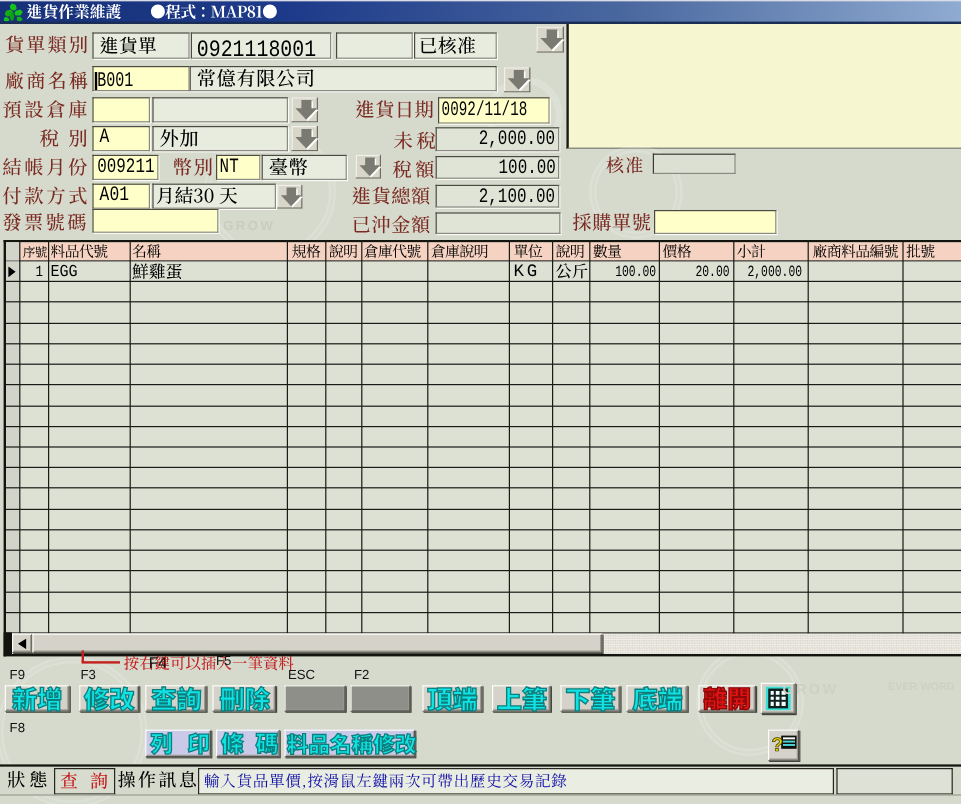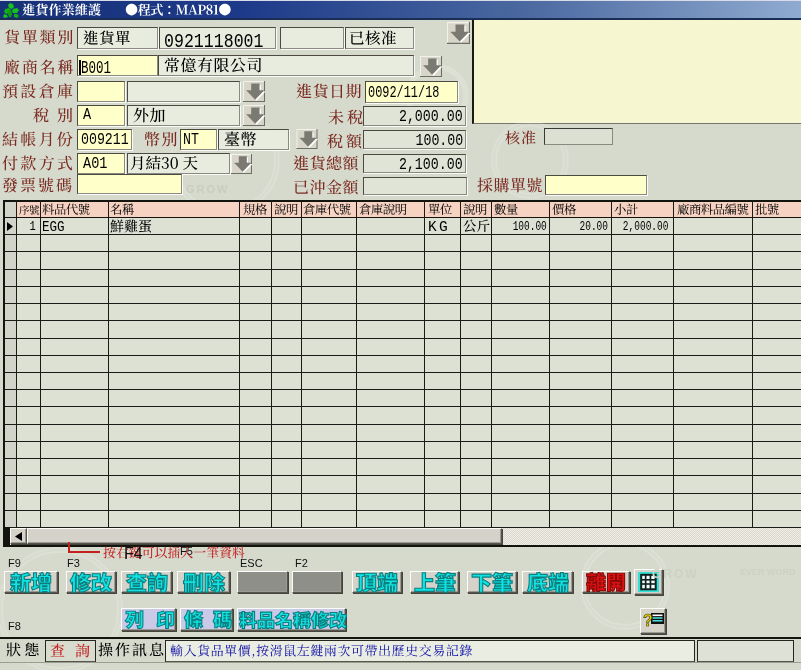--- a/index.html
+++ b/index.html
@@ -287,25 +287,25 @@
   </svg>
 <div class="btn" style="left:27px;top:528px;width:475px;height:16px"></div>
 <div class="ab" style="left:3px;top:545px;width:798px;height:2px;background:#14140F"></div>
 <div class="ab" style="left:68px;top:542px;width:2px;height:10px;background:#C42020"></div>
 <div class="ab" style="left:68px;top:551px;width:32px;height:2px;background:#C42020"></div>
 <svg style="position:absolute;left:103px;top:546px;overflow:visible" width="144" height="13">
     <path d="M7.7 0.5L7.5 0.6C8 1 8.4 1.8 8.4 2.4C9.4 3.1 10.3 1.2 7.7 0.5ZM11.6 5.3L11.1 6L10.6 6L10.7 5.1C10.9 5.1 11.1 5 11.2 4.8L9.6 4.6C9.6 5 9.6 5.5 9.5 6L7.5 6C7.7 5.3 7.9 4.7 8.1 4.2C8.4 4.3 8.6 4.2 8.6 4.1L7.2 3.5C7.1 4.1 6.8 5 6.4 6L4.7 6L4.8 6.4L6.3 6.4C6 7.3 5.6 8.2 5.3 8.7C6.3 9.1 7.1 9.6 7.9 10C7.1 10.9 6 11.6 4.4 12.2L4.6 12.4C6.3 11.9 7.6 11.2 8.5 10.4C9.5 11 10.2 11.6 10.7 12.2C11.6 12.8 12.9 11.5 9.1 9.8C9.9 8.8 10.3 7.6 10.5 6.4L12.2 6.4C12.4 6.4 12.5 6.3 12.6 6.2C12.2 5.8 11.6 5.3 11.6 5.3ZM8.3 9.4C7.8 9.2 7.1 9 6.3 8.7C6.6 8.1 7 7.2 7.3 6.4L9.5 6.4C9.3 7.5 9 8.5 8.3 9.4ZM4.1 2.7L3.6 3.4L3.3 3.4L3.3 1C3.6 1 3.7 0.8 3.8 0.7L2.3 0.5L2.3 3.4L0.6 3.4L0.7 3.8L2.3 3.8L2.3 6.5C1.5 6.9 0.8 7.2 0.4 7.3L1 8.5C1.1 8.4 1.3 8.3 1.3 8.1L2.3 7.5L2.3 10.9C2.3 11 2.2 11.1 2 11.1C1.8 11.1 0.6 11 0.6 11L0.6 11.2C1.2 11.3 1.4 11.4 1.6 11.6C1.8 11.8 1.8 12 1.9 12.4C3.1 12.3 3.3 11.8 3.3 11L3.3 6.8L5 5.5L4.9 5.4L3.3 6.1L3.3 3.8L4.8 3.8L4.9 3.8C4.5 4.3 5.1 4.9 5.6 4.5C6 4.2 6.1 3.6 6 3L11 3C10.9 3.4 10.8 4 10.7 4.4L10.8 4.5C11.2 4.1 11.8 3.6 12 3.2C12.3 3.1 12.4 3.1 12.6 3L11.5 2L10.9 2.6L5.9 2.6C5.9 2.4 5.8 2.2 5.7 2L5.5 2C5.6 2.7 5.3 3.3 5.1 3.6C4.7 3.2 4.1 2.7 4.1 2.7ZM18 0.5C17.9 1.4 17.6 2.4 17.3 3.4L13.4 3.4L13.5 3.8L17.1 3.8C16.4 5.9 15.2 7.9 13.3 9.4L13.5 9.5C14.7 8.8 15.6 7.9 16.4 6.9L16.4 12.4L16.6 12.4C17.2 12.4 17.5 12.2 17.5 12.1L17.5 11.2L22.7 11.2L22.7 12.3L22.8 12.3C23.4 12.3 23.7 12.1 23.7 12L23.7 7.2C24 7.1 24.2 7 24.3 6.9L23.2 6.1L22.6 6.7L17.6 6.7L16.8 6.4C17.4 5.6 17.9 4.7 18.3 3.8L25 3.8C25.2 3.8 25.3 3.7 25.3 3.6C24.8 3.1 24 2.5 24 2.5L23.3 3.4L18.4 3.4C18.7 2.6 19 1.9 19.1 1.1C19.5 1.1 19.6 1 19.7 0.9ZM17.5 10.9L17.5 7.1L22.7 7.1L22.7 10.9ZM26.9 7L26.7 7.1C26.9 7.8 27.2 8.8 27.1 9.6C27.8 10.4 28.7 8.7 26.9 7ZM30.8 6.6L30.6 6.7L30.7 7.3L29.6 7C29.5 7.9 29.3 9 29.2 9.7L29.4 9.8C29.8 9.2 30.1 8.3 30.3 7.6C30.5 7.6 30.7 7.5 30.7 7.4C30.9 8.3 31.1 9 31.3 9.6C30.8 10.6 30.1 11.5 29.1 12.2L29.2 12.4C30.3 11.8 31.1 11.1 31.6 10.3C32.4 11.7 33.7 12.1 35.5 12.1C36 12.1 37.2 12.1 37.7 12.1C37.7 11.7 37.9 11.4 38.2 11.3L38.2 11.1C37.5 11.1 36.2 11.1 35.6 11.1C33.9 11.1 32.8 10.9 31.9 9.7C32.6 8.6 32.8 7.3 33 5.9C33.2 5.8 33.4 5.8 33.5 5.7L32.5 4.9L32 5.4L31.6 5.4C31.9 4.4 32.4 3 32.7 2.1C32.9 2.1 33.1 2 33.2 1.9L32.2 1.1L31.8 1.6L30.4 1.6L30.5 1.9L31.9 1.9C31.6 2.9 31.1 4.4 30.7 5.3C30.6 5.3 30.4 5.4 30.3 5.5L31.1 6.1L31.5 5.8L32.1 5.8C32 6.9 31.9 8 31.5 9C31.2 8.4 31 7.6 30.8 6.6ZM29.2 1C29.5 1 29.6 0.9 29.6 0.7L28.1 0.5C27.8 1.7 27.1 3.5 26.3 4.6L26.5 4.7C26.7 4.5 27 4.3 27.2 4L27.2 4.1L28.1 4.1L28.1 6L26.5 6L26.6 6.4L28.1 6.4L28.1 10.5C27.4 10.7 26.8 10.8 26.5 10.9L27 12.1C27.1 12 27.2 11.9 27.3 11.7C28.8 11 30 10.4 30.9 10L30.8 9.8L29 10.3L29 6.4L30.4 6.4C30.6 6.4 30.7 6.3 30.7 6.2C30.4 5.8 29.7 5.2 29.7 5.2L29.2 6L29 6L29 4.1L30.1 4.1C30.3 4.1 30.4 4 30.5 3.9C30.1 3.5 29.5 3 29.5 3L28.9 3.7L27.5 3.7C28.1 3 28.6 2.2 28.9 1.5C29.3 2 29.6 2.6 29.8 3C30.5 3.6 31.7 2.2 29.1 1.2ZM35.7 0.6L34.4 0.5L34.4 1.7L33.2 1.7L33.3 2.1L34.4 2.1L34.4 3.4L32.5 3.4L32.5 3.7L34.4 3.7L34.4 5.1L33.3 5.1L33.4 5.4L34.4 5.4L34.4 6.9L32.9 6.9L33 7.3L34.4 7.3L34.4 8.6L32.7 8.6L32.8 9L34.4 9L34.4 10.8L34.6 10.8C34.9 10.8 35.3 10.6 35.3 10.5L35.3 9L37.5 9C37.7 9 37.8 8.9 37.8 8.7C37.5 8.4 36.9 7.8 36.9 7.8L36.3 8.6L35.3 8.6L35.3 7.3L37.2 7.3C37.4 7.3 37.5 7.2 37.5 7.1C37.2 6.7 36.6 6.2 36.6 6.2L36.1 6.9L35.3 6.9L35.3 5.4L36.2 5.4L36.2 5.9L36.3 5.9C36.6 5.9 37 5.7 37 5.7L37 3.7L37.9 3.7C38.1 3.7 38.2 3.7 38.2 3.5C38 3.2 37.5 2.7 37.5 2.7L37.1 3.4L37 3.4L37 2.2C37.2 2.1 37.4 2.1 37.5 2L36.5 1.2L36.1 1.7L35.3 1.7L35.3 1C35.6 0.9 35.7 0.8 35.7 0.6ZM36.2 3.4L35.3 3.4L35.3 2.1L36.2 2.1ZM36.2 3.7L36.2 5.1L35.3 5.1L35.3 3.7ZM39.2 1.5L39.3 1.9L48.1 1.9L48.1 10.8C48.1 11.1 48 11.2 47.7 11.2C47.3 11.2 45.4 11 45.4 11L45.4 11.2C46.3 11.3 46.7 11.5 46.9 11.6C47.2 11.8 47.3 12.1 47.3 12.4C48.9 12.3 49.1 11.7 49.1 10.9L49.1 1.9L50.8 1.9C51 1.9 51.1 1.8 51.1 1.7C50.6 1.2 49.8 0.6 49.8 0.6L49 1.5ZM44.6 4.5L44.6 7.9L41.7 7.9L41.7 4.5ZM40.7 4.1L40.7 9.8L40.9 9.8C41.3 9.8 41.7 9.6 41.7 9.5L41.7 8.3L44.6 8.3L44.6 9.3L44.7 9.3C45.1 9.3 45.6 9.1 45.6 9L45.6 4.7C45.9 4.6 46.1 4.5 46.1 4.4L45 3.5L44.5 4.1L41.8 4.1L40.7 3.7ZM56.5 2.6L56.4 2.7C57.1 3.5 58.1 4.7 58.4 5.6C59.5 6.4 60.3 4 56.5 2.6ZM52 10.1L52.6 11.4C52.7 11.3 52.9 11.2 52.9 11C55.3 9.9 57 9 58.3 8.2L58.3 8.1C57.1 8.5 55.9 8.9 54.9 9.2L54.8 1.7C55.1 1.6 55.2 1.5 55.2 1.3L53.7 1.2L53.8 9.5C53.1 9.8 52.4 10 52 10.1ZM61.5 1.2C61.4 6.1 61 9.5 55 12.2L55.1 12.4C57.9 11.5 59.6 10.3 60.7 9C61.6 9.9 62.6 11.2 63 12.1C64.3 12.9 64.9 10.5 61 8.7C62.4 6.8 62.6 4.5 62.7 1.8C63 1.7 63.1 1.6 63.2 1.4ZM75.7 3L75 3.9L73.2 3.9L73.2 2L75.9 2C76.1 2 76.3 1.9 76.3 1.8C75.9 1.4 75.1 0.8 75.1 0.8L74.5 1.6L69.6 1.6L69.7 2L72.3 2L72.3 3.9L69.1 3.9L69.2 4.3L72.3 4.3L72.3 5.7L71.2 4.9C71 5.2 70.6 5.5 70.3 5.8L69.4 5.6L69.4 12.4L69.5 12.4C70 12.4 70.3 12.2 70.3 12.1L70.3 11.3L75.1 11.3L75.1 12.2L75.2 12.2C75.6 12.2 76 12 76 11.9L76 6.3C76.3 6.3 76.5 6.2 76.6 6.1L75.5 5.2L74.9 5.8L73.5 5.8L73.6 6.2L75.1 6.2L75.1 8.1L73.6 8.1L73.7 8.5L75.1 8.5L75.1 11L73.2 11L73.2 4.3L76.5 4.3C76.7 4.3 76.8 4.2 76.9 4.1C76.4 3.6 75.7 3 75.7 3ZM71.3 7.6L70.9 8.2L70.3 8.2L70.3 6.3C70.9 6.2 71.6 5.9 71.9 5.8C72.1 5.8 72.2 5.8 72.3 5.7L72.3 11L70.3 11L70.3 8.6L71.8 8.6C72 8.6 72.1 8.5 72.1 8.4C71.9 8 71.3 7.6 71.3 7.6ZM68.4 2.6L67.9 3.4L67.6 3.4L67.6 1C67.9 1 68.1 0.8 68.1 0.7L66.7 0.5L66.7 3.4L65 3.4L65.1 3.8L66.7 3.8L66.7 6.4C65.9 6.7 65.3 7 64.9 7.1L65.4 8.3C65.5 8.2 65.6 8.1 65.7 7.9L66.7 7.3L66.7 10.9C66.7 11.1 66.6 11.1 66.4 11.1C66.2 11.1 65.1 11 65.1 11L65.1 11.2C65.6 11.3 65.9 11.4 66 11.6C66.2 11.8 66.3 12 66.3 12.4C67.5 12.3 67.6 11.8 67.6 11L67.6 6.7L69.2 5.7L69.1 5.5L67.6 6.1L67.6 3.8L69 3.8C69.2 3.8 69.3 3.7 69.4 3.6C69 3.2 68.4 2.6 68.4 2.6ZM83.1 1.6L80.3 1.6L80.4 2L83.4 2L83.4 2.9C83 7.4 80.8 10.7 77.9 12.2L78 12.4C81 11.1 83.1 8.8 83.9 5.7C84.5 8.8 86.7 11.3 88.7 12.4C88.9 11.8 89.3 11.5 89.8 11.5L89.9 11.3C86.2 9.8 84.2 6.9 83.8 2.9L83.8 2.3C84.5 2.3 85 2.1 85.2 1.9L83.7 0.7ZM101.1 4.6L100.2 5.8L90.9 5.8L91 6.2L102.3 6.2C102.5 6.2 102.7 6.2 102.7 6.1C102.1 5.5 101.1 4.6 101.1 4.6ZM106.6 2.4L106.4 2.5C106.8 2.8 107.3 3.3 107.4 3.8C108.2 4.4 108.9 2.8 106.6 2.4ZM112.1 0.9L110.7 0.4C110.4 1.5 109.9 2.6 109.4 3.3L109.6 3.5C110.1 3.1 110.6 2.7 111 2.2L115.2 2.2C115.4 2.2 115.5 2.1 115.6 1.9C115.1 1.5 114.4 1 114.4 1L113.8 1.8L111.2 1.8C111.4 1.6 111.5 1.4 111.6 1.1C111.9 1.2 112.1 1 112.1 0.9ZM107.2 0.9L105.8 0.4C105.3 1.8 104.5 3.2 103.8 4L103.9 4.2C104.7 3.7 105.4 3 106.1 2.2L109.5 2.2C109.7 2.2 109.8 2.1 109.9 1.9C109.5 1.6 108.9 1.1 108.9 1.1L108.3 1.8L106.3 1.8C106.5 1.6 106.6 1.3 106.7 1.1C107 1.1 107.2 1 107.2 0.9ZM110.5 3.6L109.1 3.4L109.1 4.4L105.4 4.4L105.6 4.7L109.1 4.7L109.1 5.8L104 5.8L104.2 6.1L109.1 6.1L109.1 7.2L105.3 7.2L105.5 7.5L109.1 7.5L109.1 8.7L105 8.7L105.1 9.1L109.1 9.1L109.1 10.2L104.1 10.2L104.2 10.6L109.1 10.6L109.1 12.4L109.3 12.4C109.7 12.4 110.1 12.2 110.1 12L110.1 10.6L115.2 10.6C115.4 10.6 115.5 10.5 115.6 10.3C115.1 9.9 114.4 9.4 114.4 9.4L113.8 10.2L110.1 10.2L110.1 9.1L114.2 9.1C114.3 9.1 114.5 9 114.5 8.9C114.1 8.5 113.4 8 113.4 8L112.8 8.7L110.1 8.7L110.1 7.5L112.5 7.5L112.5 8.1L112.7 8.1C113 8.1 113.5 7.8 113.5 7.8L113.5 6.1L115.2 6.1C115.4 6.1 115.5 6.1 115.5 5.9C115.1 5.5 114.5 5 114.5 5L114 5.8L113.5 5.8L113.5 4.9C113.8 4.8 113.9 4.7 114 4.7L113 3.9C113.6 3.8 113.7 2.6 111.7 2.3L111.6 2.5C112 2.7 112.4 3.3 112.6 3.8C112.7 3.9 112.8 3.9 112.8 3.9L112.4 4.4L110.1 4.4L110.1 3.9C110.4 3.9 110.5 3.8 110.5 3.6ZM110.1 5.8L110.1 4.7L112.5 4.7L112.5 5.8ZM110.1 6.1L112.5 6.1L112.5 7.2L110.1 7.2ZM120.2 3.5L119.6 4.3L116.7 4.3L116.8 4.7L121 4.7C121.2 4.7 121.3 4.6 121.3 4.5C120.9 4 120.2 3.5 120.2 3.5ZM119.8 1L119.1 1.8L117.1 1.8L117.2 2.2L120.6 2.2C120.7 2.2 120.9 2.1 120.9 1.9C120.5 1.5 119.8 1 119.8 1ZM123.3 10.5L123.2 10.7C124.9 11.1 126.1 11.7 126.8 12.3C127.9 13.1 129.7 10.9 123.3 10.5ZM122.4 11.1L121.1 10.2C120.2 10.9 118.5 11.8 116.9 12.2L117 12.4C118.7 12.2 120.6 11.7 121.7 11.1C122 11.2 122.3 11.2 122.4 11.1ZM119.6 9.7L119.6 8.8L125.5 8.8L125.5 9.7ZM118.6 5.3L118.6 10.8L118.8 10.8C119.3 10.8 119.6 10.6 119.6 10.6L119.6 10.1L125.5 10.1L125.5 10.6L125.7 10.6C126.2 10.6 126.6 10.4 126.6 10.3L126.6 6.2C126.8 6.2 127 6.1 127.1 6L126 5.2L125.4 5.8L119.8 5.8ZM119.6 8.4L119.6 7.5L125.5 7.5L125.5 8.4ZM119.6 7.1L119.6 6.2L125.5 6.2L125.5 7.1ZM125.1 2.4L123.6 2.3C123.5 3.5 123.1 4.5 120.3 5.4L120.4 5.6C123.2 5 124.1 4.2 124.4 3.4C124.9 4.2 125.7 5.1 127.6 5.6C127.7 5 128 4.9 128.5 4.8L128.5 4.6C126.1 4.3 125 3.7 124.6 3L124.6 2.7C124.9 2.7 125.1 2.6 125.1 2.4ZM123.8 0.7L122.3 0.4C122 1.5 121.4 2.8 120.6 3.5L120.8 3.7C121.5 3.3 122.1 2.6 122.6 2L126.3 2C126.1 2.4 126 3 125.8 3.3L126 3.4C126.4 3.1 127.1 2.6 127.4 2.2C127.6 2.1 127.8 2.1 127.9 2L126.8 1L126.3 1.6L122.9 1.6C123.1 1.4 123.2 1.1 123.4 0.9C123.7 0.9 123.8 0.8 123.8 0.7ZM135.3 4.9L135.2 5C135.8 5.4 136.6 6.3 136.8 7C137.8 7.7 138.6 5.5 135.3 4.9ZM135.8 1.7L135.7 1.8C136.2 2.3 136.9 3.1 137.1 3.8C138.2 4.5 138.9 2.4 135.8 1.7ZM135.4 1.8L134.1 1.3C133.8 2.4 133.4 3.7 133.1 4.5L133.3 4.6C133.9 3.9 134.5 2.9 134.9 2.1C135.2 2.1 135.4 2 135.4 1.8ZM133.2 6.3L133 6.3C133.4 7.1 133.9 8.3 133.9 9.1C134.8 10 135.8 8 133.2 6.3ZM129.9 1.5L129.7 1.6C130.1 2.3 130.5 3.5 130.6 4.4C131.4 5.3 132.3 3.4 129.9 1.5ZM140.1 0.7L138.7 0.6L138.7 8.1L135.1 8.7L135.3 9.1L138.7 8.5L138.7 12.4L138.9 12.4C139.2 12.4 139.7 12.2 139.7 12L139.7 8.3L141.2 8C141.4 8 141.5 7.9 141.5 7.8C141.1 7.4 140.5 6.8 140.5 6.8L140 7.9L139.7 7.9L139.7 1.1C140 1 140.1 0.9 140.1 0.7ZM134.2 4.4L133.6 5.2L132.9 5.2L132.9 1C133.2 1 133.3 0.8 133.3 0.7L131.9 0.5L131.9 5.2L129.5 5.2L129.6 5.6L131.9 5.6L131.9 6.5L130.7 6.1C130.4 7.6 129.9 9.2 129.4 10.3L129.6 10.4C130.4 9.5 131.1 8.2 131.6 6.8C131.7 6.8 131.8 6.8 131.9 6.7L131.9 12.4L132.1 12.4C132.5 12.4 132.9 12.2 132.9 12.1L132.9 5.6L134.9 5.6C135.1 5.6 135.2 5.5 135.3 5.4C134.8 5 134.2 4.4 134.2 4.4Z" fill="#C42020"></path>
   </svg>
 <div class="ab" style="left:8px;top:558px;font-size:11px;color:#111;line-height:1">F9</div>
 <div class="ab" style="left:67px;top:558px;font-size:11px;color:#111;line-height:1">F3</div>
-<div class="ab" style="left:124px;top:546px;font-size:16px;color:#111;line-height:1">F4</div>
+<div class="ab" style="left:124px;top:546px;font-size:13px;color:#111;line-height:1">F4</div>
 <div class="ab" style="left:180px;top:546px;font-size:11px;color:#111;line-height:1">F5</div>
 <div class="ab" style="left:240px;top:558px;font-size:11px;color:#111;line-height:1">ESC</div>
 <div class="ab" style="left:295px;top:558px;font-size:11px;color:#111;line-height:1">F2</div>
-<div class="ab" style="left:8px;top:621px;font-size:11px;color:#111;line-height:1">F8</div>
+<div class="ab" style="left:8px;top:602px;font-size:11px;color:#111;line-height:1">F8</div>
 <div class="btn" style="left:4px;top:571px;width:54px;height:22px"></div>
 <svg style="position:absolute;left:10.0px;top:571.5px;overflow:visible" width="44" height="22">
     <path d="M2.1 13.9C1.7 15.1 1 16.6 0.3 17.6C0.9 17.9 1.8 18.6 2.3 18.9C3 17.8 3.9 16 4.4 14.6ZM7.7 14.7C8.3 15.6 9 16.9 9.3 17.7L10.7 16.8C10.5 17.5 10.3 18.1 9.9 18.6C10.5 19 11.8 19.9 12.3 20.4C14 17.8 14.3 13.3 14.3 10.2L15.7 10.2L15.7 20.4L18.7 20.4L18.7 10.2L20.4 10.2L20.4 7.4L14.3 7.4L14.3 4.5C16.3 4.1 18.3 3.5 20.1 2.9L17.7 0.6C16.2 1.4 13.7 2.1 11.4 2.5L11.4 10.2C11.4 11.9 11.4 13.9 11 15.8C10.6 15.1 10.1 14.2 9.7 13.6ZM4.5 5L7 5C6.8 5.7 6.5 6.5 6.3 7.2L3.5 7.2L5 6.7C4.9 6.3 4.7 5.6 4.5 5ZM3.9 1L4.3 2.5L1 2.5L1 5L3.6 5L2 5.4C2.2 5.9 2.4 6.6 2.5 7.2L0.7 7.2L0.7 9.6L4.6 9.6L4.6 10.9L0.8 10.9L0.8 13.5L4.6 13.5L4.6 20.3L7.6 20.3L7.6 13.5L10.5 13.5L10.5 10.9L7.6 10.9L7.6 9.6L10.9 9.6L10.9 7.2L9 7.2L9.8 5.3L8.2 5L10.6 5L10.6 2.5L7.8 2.5C7.5 1.8 7.2 1 6.9 0.3ZM21.4 15.1L22.4 18.1C24.2 17.3 26.5 16.4 28.5 15.6L28 12.9L26.4 13.4L26.4 8.3L28.1 8.3L28.1 5.5L26.4 5.5L26.4 0.8L23.6 0.8L23.6 5.5L21.8 5.5L21.8 8.3L23.6 8.3L23.6 14.4C22.8 14.7 22.1 14.9 21.4 15.1ZM28.7 3.5L28.7 11L40.7 11L40.7 3.5L38.5 3.5L40.1 1.4L36.9 0.5C36.5 1.4 36 2.6 35.4 3.5L32.5 3.5L33.9 2.9C33.6 2.2 33 1.2 32.4 0.4L29.8 1.5C30.2 2.1 30.7 2.9 31 3.5ZM31.1 5.5L33.5 5.5L33.5 7.8C33.3 7.1 32.9 6.3 32.5 5.7L31.1 6.2ZM33.5 9.1L32.1 9.1L33.5 8.6ZM36.6 5.7C36.4 6.5 36 7.6 35.7 8.3L35.7 5.5L38.1 5.5L38.1 6.2ZM35.7 9.1L35.7 8.6L36.9 9.1C37.3 8.5 37.7 7.6 38.1 6.8L38.1 9.1ZM32.4 16.7L37 16.7L37 17.3L32.4 17.3ZM32.4 14.6L32.4 13.9L37 13.9L37 14.6ZM29.7 11.7L29.7 20.5L32.4 20.5L32.4 19.5L37 19.5L37 20.5L39.8 20.5L39.8 11.7ZM32 9.1L31.1 9.1L31.1 6.4C31.5 7.3 31.9 8.4 32 9.1Z" fill="#10E3E3" stroke="#0B7E7E" stroke-width="1.1"></path>
   </svg>
 <div class="btn" style="left:66px;top:571px;width:50px;height:22px"></div>
 <svg style="position:absolute;left:70.0px;top:571.5px;overflow:visible" width="44" height="22">
     <path d="M14.4 10.3C13.4 11.2 11.4 12 9.7 12.4C10.3 12.8 11 13.5 11.3 14.1C13.3 13.5 15.3 12.5 16.7 11.2ZM16.5 12.2C15.2 13.5 12.4 14.5 9.8 15C10.3 15.5 10.9 16.3 11.2 16.9C14.2 16.1 17 14.9 18.7 13ZM17.8 14.6C16 16.5 12.5 17.5 8.8 18C9.4 18.6 10 19.7 10.3 20.4C14.5 19.6 18.2 18.3 20.4 15.6ZM4.1 0.6C3.2 3.5 1.7 6.5 0.1 8.4C0.6 9.3 1.3 11 1.6 11.8C1.9 11.4 2.2 11 2.5 10.6L2.5 20.5L5.4 20.5L5.4 5.4C5.7 4.7 5.9 4.1 6.2 3.4L6.2 16.9L8.8 16.9L8.8 9.9C9.3 10.4 9.8 11.1 10 11.5C11.7 11 13.2 10.4 14.5 9.5C15.9 10.3 17.4 11 19.2 11.4C19.6 10.6 20.3 9.5 20.9 8.9C19.3 8.7 17.9 8.3 16.7 7.8C17.5 7 18.1 6 18.7 5L20.2 5L20.2 2.6L13.7 2.6C13.9 2.1 14.1 1.6 14.3 1.2L11.6 0.5C11 2.2 10 3.8 8.8 5L8.8 3.3L6.2 3.3C6.5 2.7 6.7 2 6.9 1.4ZM11.1 6.6C11.4 7.1 11.8 7.5 12.2 7.8C11.2 8.4 10.1 8.8 8.8 9.1L8.8 6.4C9.3 6.8 9.9 7.2 10.2 7.5C10.5 7.2 10.8 7 11.1 6.6ZM15.5 5C15.2 5.5 14.7 6 14.2 6.4C13.6 6 13.1 5.5 12.6 5ZM34.6 7L37.4 7C37.1 8.8 36.7 10.5 36.1 11.9C35.4 10.4 34.9 8.8 34.5 7.1ZM22.3 1.7L22.3 4.7L27.3 4.7L27.3 7.8L22.4 7.8L22.4 15.5C22.4 16.3 22.1 16.7 21.6 16.9C22.1 17.7 22.6 19.2 22.7 20.1C23.4 19.6 24.5 19 30.6 16.8C30.4 16.1 30.3 14.8 30.3 13.9L25.5 15.5L25.5 10.8L30.3 10.8L30.3 10.2C30.9 10.8 31.6 11.6 31.9 12C32.2 11.6 32.4 11.3 32.7 10.9C33.1 12.3 33.6 13.6 34.3 14.8C33.2 16 31.8 17 30.1 17.7C30.7 18.4 31.5 19.8 31.8 20.6C33.5 19.7 34.9 18.7 36.1 17.5C37.1 18.6 38.3 19.6 39.7 20.3C40.2 19.5 41.1 18.3 41.8 17.7C40.3 17.1 39 16.1 38 14.9C39.3 12.8 40.1 10.1 40.6 7L41.3 7L41.3 4.2L35.5 4.2C35.8 3.2 36 2.1 36.2 1.1L33.2 0.5C32.7 3.7 31.7 6.7 30.3 8.8L30.3 1.7Z" fill="#10E3E3" stroke="#0B7E7E" stroke-width="1.1"></path>
   </svg>
 <div class="btn" style="left:121px;top:571px;width:51px;height:22px"></div>
 <svg style="position:absolute;left:125.5px;top:571.5px;overflow:visible" width="44" height="22">

